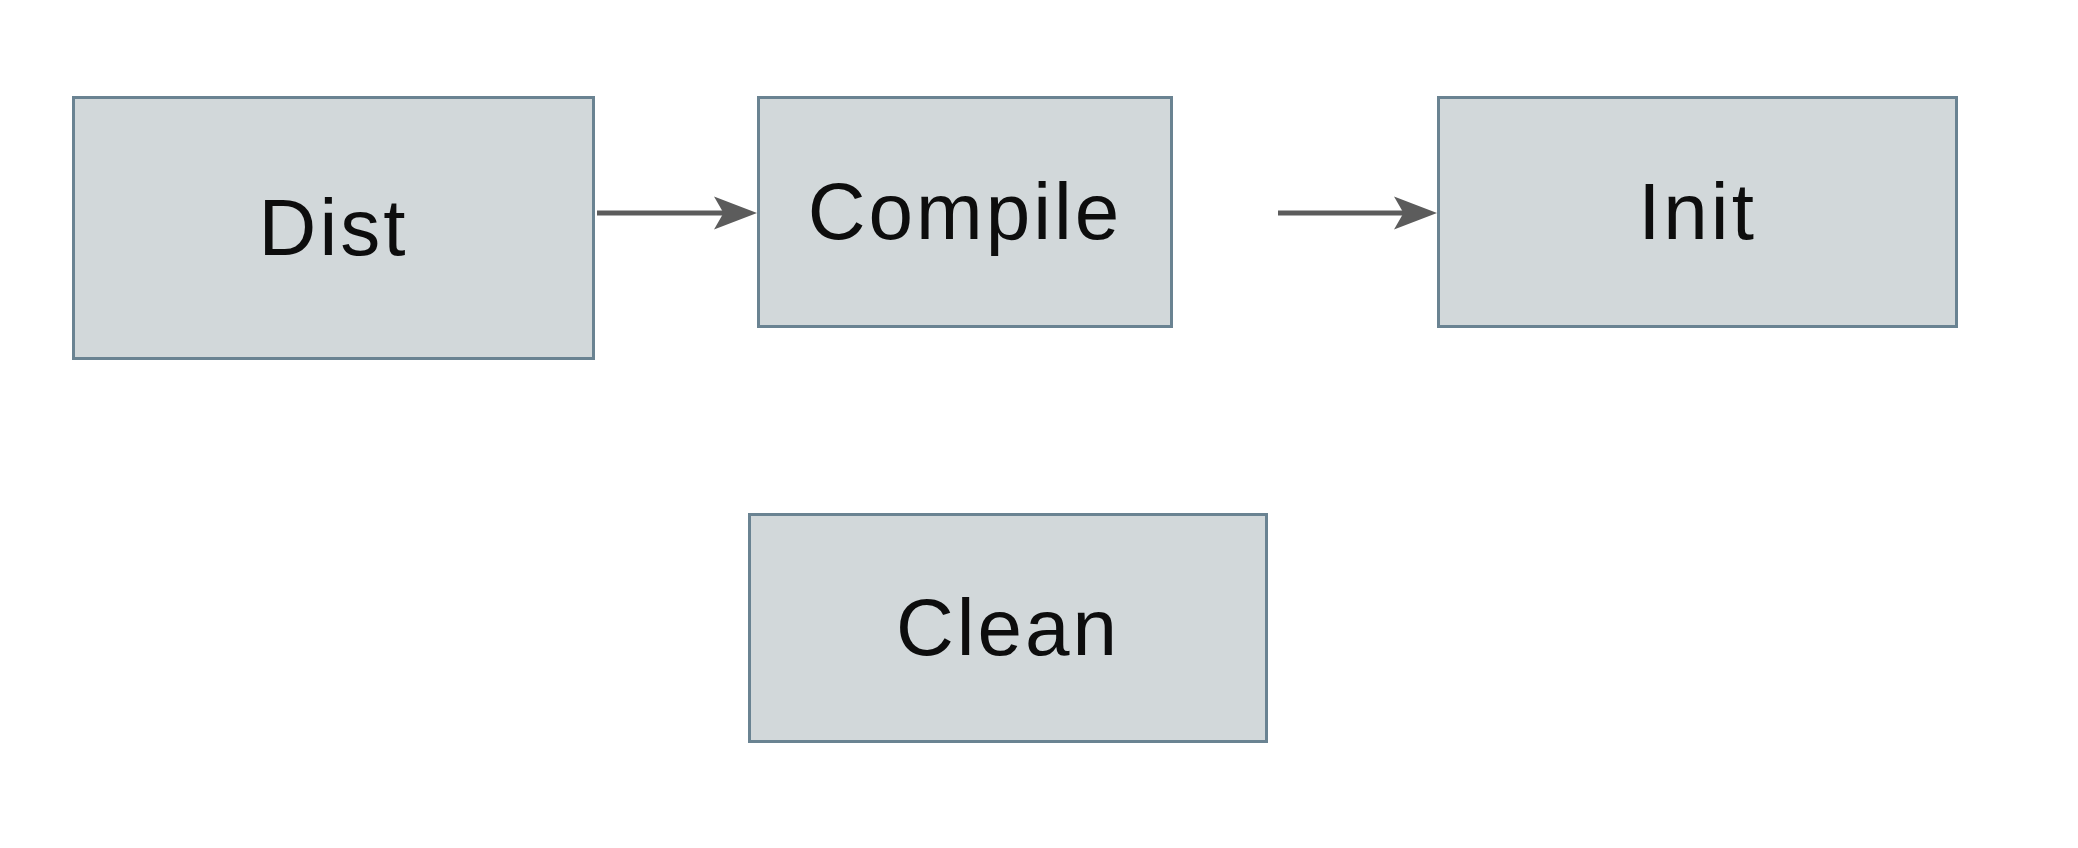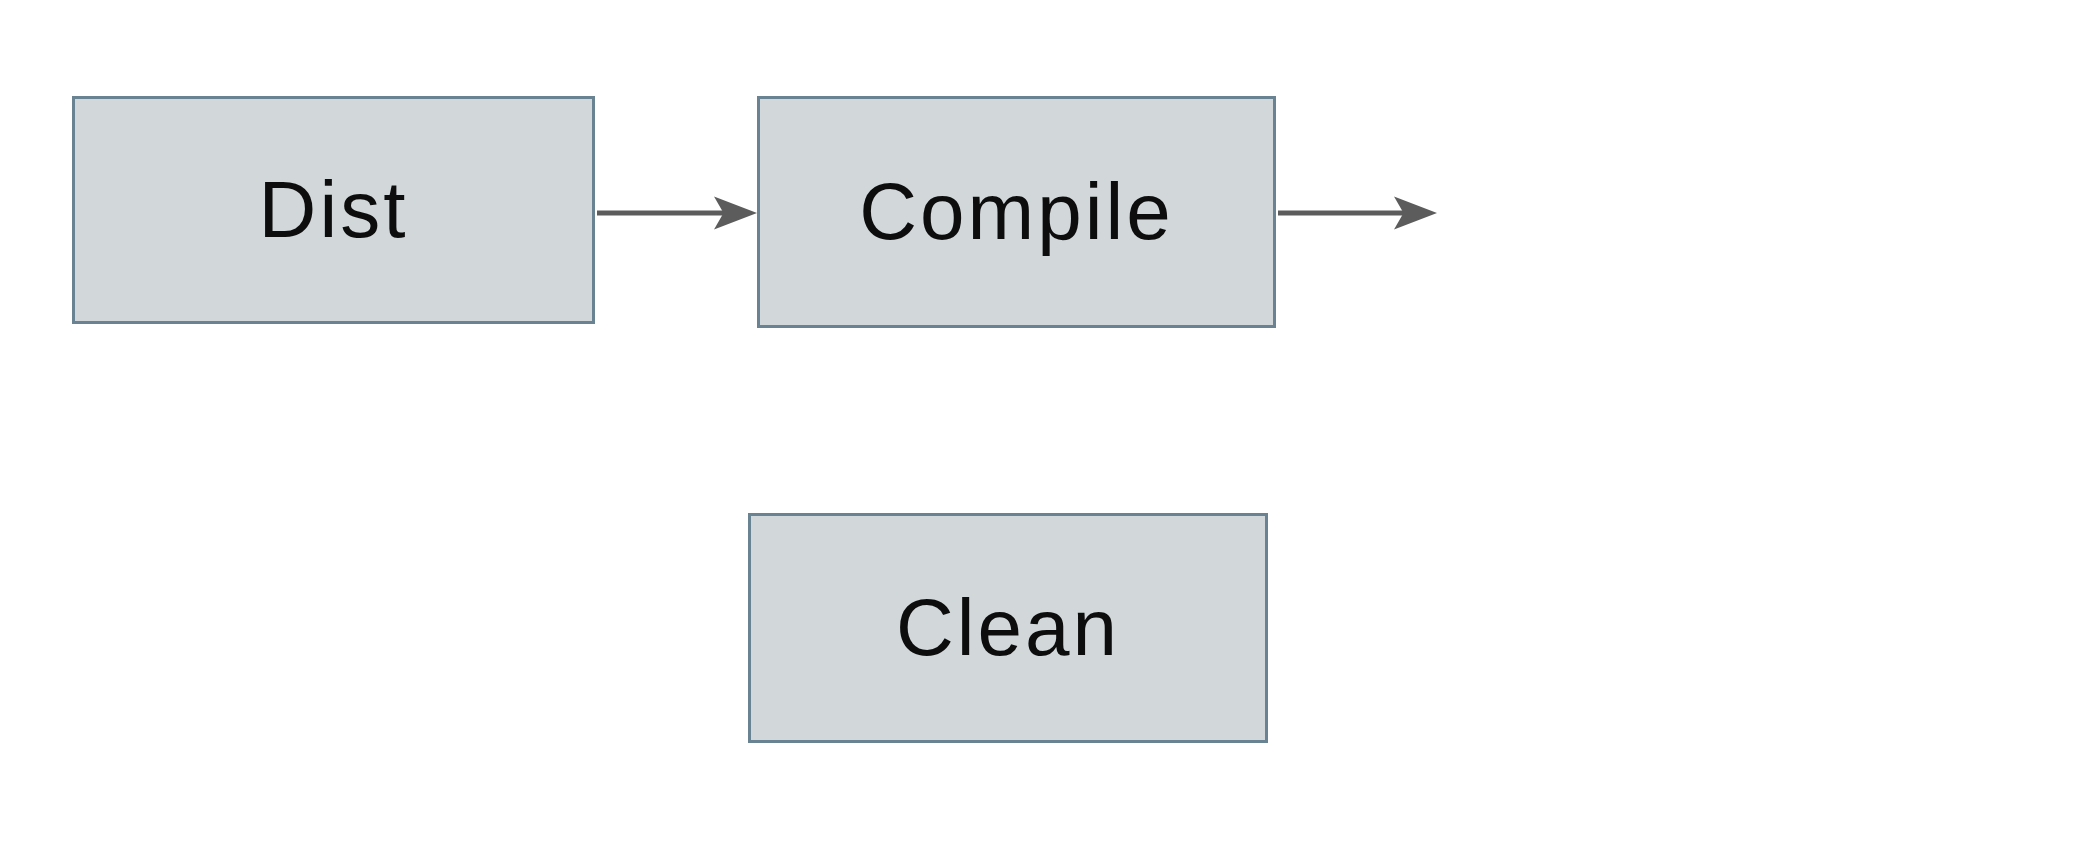--- a/index.html
+++ b/index.html
@@ -25,22 +25,22 @@
     justify-content: center;
   }
   .node-label {
     font-size: 80px;
     letter-spacing: 3px;
     color: #0d0d0d;
     font-weight: 400;
     white-space: nowrap;
     user-select: none;
   }
-  .node-dist    { left: 72px;   top: 96px;  width: 523px; height: 228px; }
-  .node-compile { left: 757px;  top: 96px;  width: 519px; height: 232px; }
+  .node-dist    { left: 72px;   top: 96px;  width: 523px; height: 264px; }
+  .node-compile { left: 757px;  top: 96px;  width: 416px; height: 232px; }
   .node-init    { left: 1437px; top: 96px;  width: 521px; height: 232px; }
   .node-clean   { left: 748px;  top: 513px; width: 520px; height: 230px; }
   .edges-layer {
     position: absolute;
     left: 0;
     top: 0;
     width: 2078px;
     height: 848px;
     pointer-events: none;
   }
@@ -51,20 +51,23 @@
 <div class="canvas">
 
   <div class="node node-dist">
     <span class="node-label">Dist</span>
   </div>
 
   <div class="node node-compile">
     <span class="node-label">Compile</span>
   </div>
 
+  <div class="node node-init">
+    <span class="node-label">Init</span>
+  </div>
 
   <div class="node node-clean">
     <span class="node-label">Clean</span>
   </div>
 
   <svg class="edges-layer" width="2078" height="848" viewBox="0 0 2078 848" xmlns="http://www.w3.org/2000/svg">
 
     <g>
       <line x1="597" y1="213" x2="726" y2="213" stroke-width="5" stroke="#5c5c5c"></line>
       <polygon points="757,213 714,196.5 723.5,213 714,229.5" fill="#5c5c5c"></polygon>

